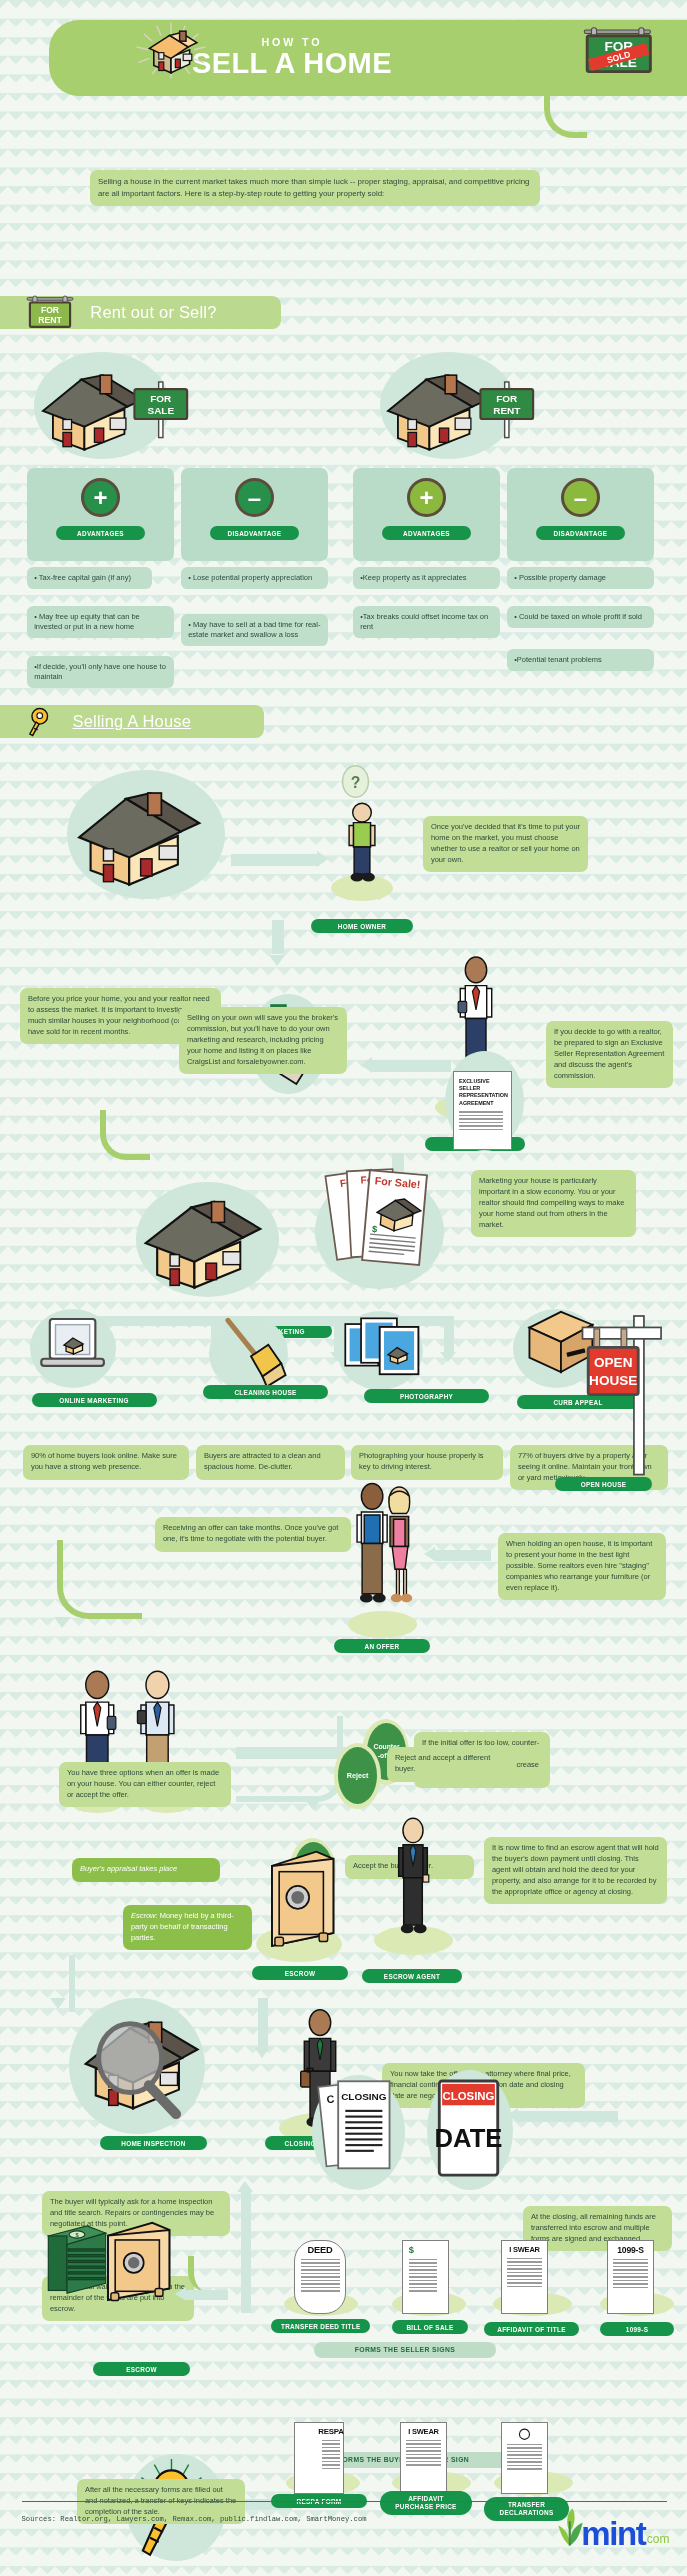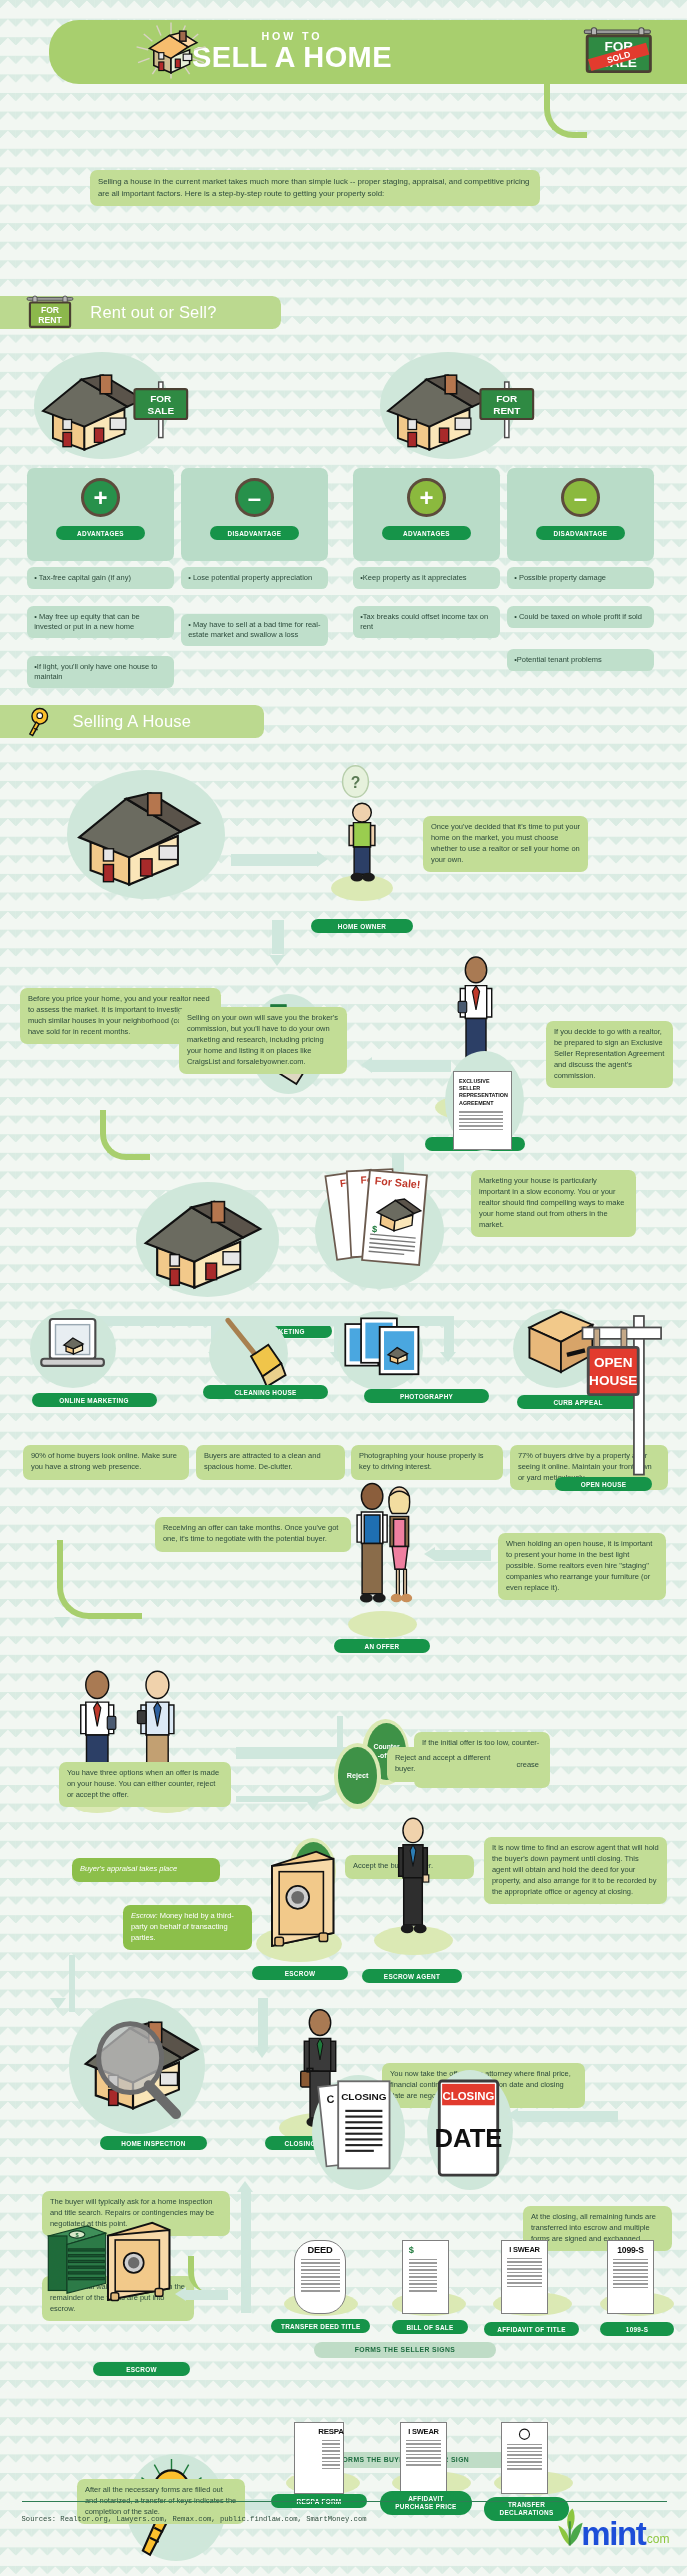--- a/index.html
+++ b/index.html
@@ -37,21 +37,21 @@
     position:absolute; width:0;height:0;border-style:solid;border-color:transparent;
   }
   .sectionbar {
     position:absolute; background:#bbd98f; border-radius:0 8.6px 8.6px 0; height:33px;
     display:flex; align-items:center; color:#fff;
   }
   .sectionbar .title { font-size:16.5px; font-weight:400; letter-spacing:0.2px; }
 
   
   #header-banner {
-    position:absolute; left:49px; top:20px; width:639px; height:64px;
+    position:absolute; left:49px; top:20px; width:639px; height:76px;
     background:#a8cf6e; border-radius:30px 0 0 30px;
     display:flex; align-items:center;
   }
   #header-title { margin-left:143px; text-align:center; color:#fff; }
   #header-title .l1 { font-size:10.7px; letter-spacing:2.9px; font-weight:700; display:block; line-height:1; }
   #header-title .l2 { font-size:29px; font-weight:700; letter-spacing:0.4px; display:block; line-height:1.05; }
   .curve-stem { position:absolute; border:6.4px solid #a8cf6e; border-top:none; border-right:none; }
 
   
   svg { display:block; overflow:visible; }
@@ -202,23 +202,23 @@
       <text x="43" y="28" font-family="Liberation Sans, sans-serif" font-size="14" font-weight="700" fill="#fff" text-anchor="middle">FOR</text>
       <text x="43" y="45" font-family="Liberation Sans, sans-serif" font-size="14" font-weight="700" fill="#fff" text-anchor="middle">RENT</text>
     </svg>
   </span>
 
   <div class="procard" style="left:27px;top:468px;width:147px;height:93px;"></div>
   <div class="plusminus pm-dark" style="left:81px;top:478px;">
     <span style="font-size:24px;line-height:0;">+</span>
   </div>
   <div class="pill" style="left:56px;top:526px;width:89px;">ADVANTAGES</div>
-  <div class="listcard" style="left:27px;top:567px;width:147px;">• Tax-free capital gain (if any)</div>
+  <div class="listcard" style="left:27px;top:567px;width:125px;">• Tax-free capital gain (if any)</div>
   <div class="listcard" style="left:27px;top:606px;width:147px;">• May free up equity that can be invested or put in a new home</div>
-  <div class="listcard" style="left:27px;top:656px;width:147px;">•If light, you'll only have one house to maintain</div>
+  <div class="listcard" style="left:27px;top:656px;width:147px;">•If decide, you'll only have one house to maintain</div>
 
   <div class="procard" style="left:181px;top:468px;width:147px;height:93px;"></div>
   <div class="plusminus pm-dark" style="left:235px;top:478px;">
     <span style="font-size:24px;line-height:0;">–</span>
   </div>
   <div class="pill" style="left:210px;top:526px;width:89px;">DISADVANTAGE</div>
   <div class="listcard" style="left:181px;top:567px;width:147px;">• Lose potential property appreciation</div>
   <div class="listcard" style="left:181px;top:614px;width:147px;">• May have to sell at a bad time for real-estate market and swallow a loss</div>
 
   <div class="procard" style="left:353px;top:468px;width:147px;height:93px;"></div>
@@ -240,21 +240,21 @@
 
   <div class="sectionbar" style="left:0; top:705px; width:264px;">
     <span style="margin-left:27px;">
       <svg width="34" height="30" viewBox="0 0 48 42">
         <circle cx="18" cy="13" r="11" fill="#fbc02d" stroke="#111" stroke-width="2"></circle>
         <circle cx="18" cy="12" r="4" fill="#fff" stroke="#111" stroke-width="1.6"></circle>
         <path d="M13 21 L4 38 L8 40 L17 24 Z" fill="#fbc02d" stroke="#111" stroke-width="2"></path>
         <path d="M10 30 L15 32" stroke="#111" stroke-width="2"></path>
       </svg>
     </span>
-    <span class="title" style="margin-left:11.5px;">Selling A House</span>
+    <span class="title" style="margin-left:11.5px;text-decoration:underline;">Selling A House</span>
   </div>
 
   <div class="halo" style="left:67px;top:770px;width:158px;height:129px;"></div>
   <span style="position:absolute;left:72px;top:773px;">
     <svg width="143" height="118" viewBox="0 0 200 165">
       <polygon points="26,96 26,136 80,156 80,116" fill="#f2c98a" stroke="#111" stroke-width="3"></polygon>
       <polygon points="80,116 80,156 148,128 148,88" fill="#fae6b8" stroke="#111" stroke-width="3"></polygon>
       <polygon points="10,90 76,36 152,82 80,118" fill="#6b6b60" stroke="#111" stroke-width="3"></polygon>
       <polygon points="76,36 152,82 178,70 110,28" fill="#5a534a" stroke="#111" stroke-width="3"></polygon>
       <rect x="106" y="28" width="19" height="31" fill="#b5764e" stroke="#111" stroke-width="2.4"></rect>

